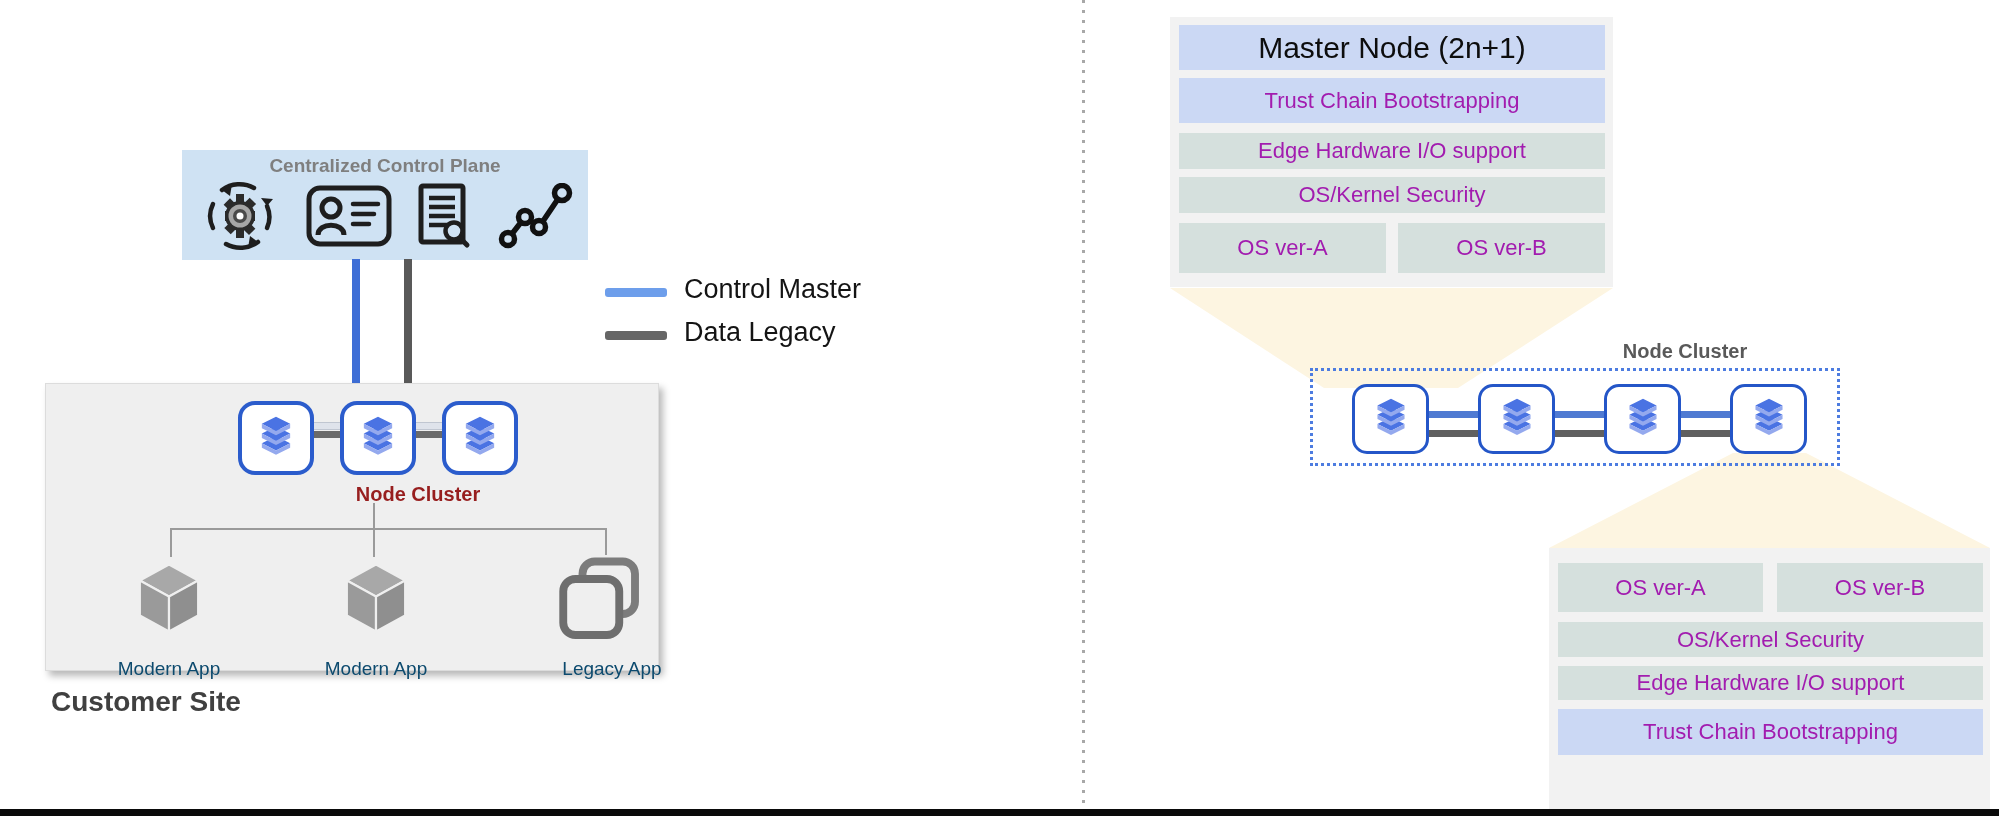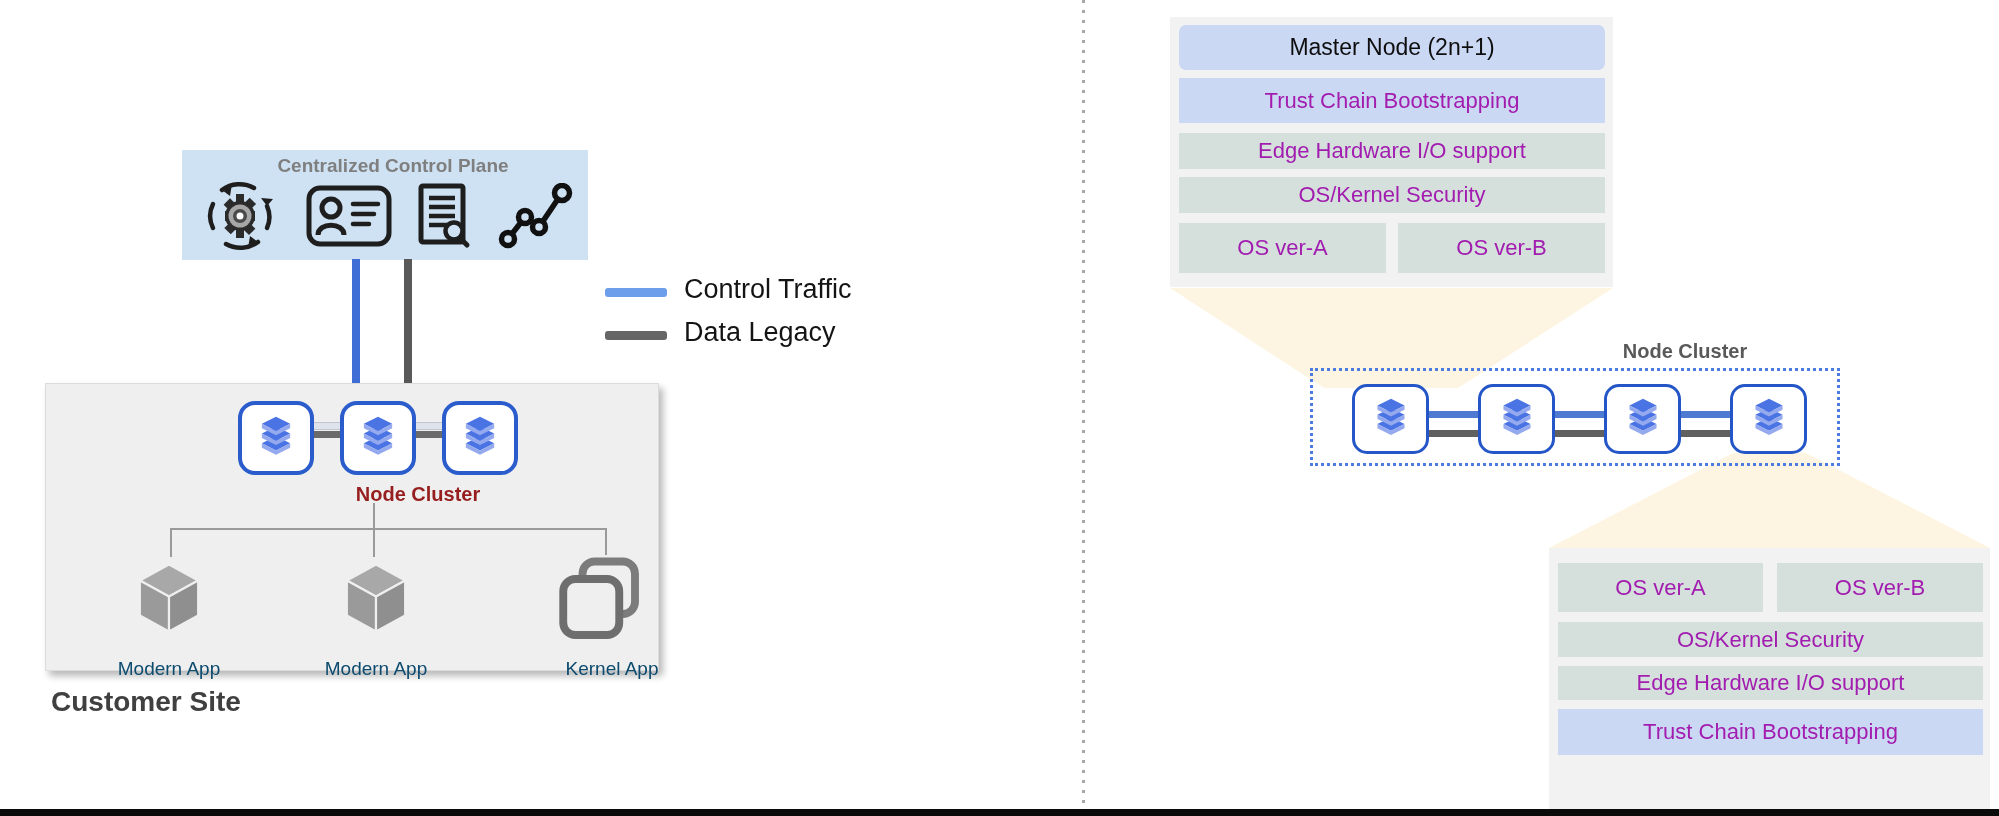--- a/index.html
+++ b/index.html
@@ -2,21 +2,21 @@
 <html><head>
 <meta charset="utf-8">
 <style>
   html,body{margin:0;padding:0;background:#fff;}
   .canvas{position:relative;width:1999px;height:816px;background:#ffffff;overflow:hidden;
           font-family:"Liberation Sans","DejaVu Sans",sans-serif;}
   .abs{position:absolute;}
 
   
   .cp-box{left:182px;top:150px;width:406px;height:110px;background:#cfe2f3;}
-  .cp-title{left:182px;top:155px;width:406px;text-align:center;font-size:19px;font-weight:bold;color:#7f7f7f;padding-left:8px;}
+  .cp-title{left:182px;top:155px;width:406px;text-align:center;font-size:19px;font-weight:bold;color:#7f7f7f;}
   .cp-icons{left:192px;top:178px;width:390px;height:76px;display:flex;align-items:center;justify-content:space-between;padding:0 8px;box-sizing:border-box;}
 
   
   .vline-blue{left:352px;top:259px;width:8px;height:126px;background:#3e6ed6;}
   .vline-gray{left:404px;top:259px;width:8px;height:126px;background:#595959;}
 
   
   .legend-swatch{width:62px;height:9px;border-radius:3px;}
   .legend-label{font-size:27px;color:#141414;}
 
@@ -35,21 +35,21 @@
   
   .separator{left:1082px;top:0;width:3px;height:816px;
              background-image:repeating-linear-gradient(to bottom,#a8a8a8 0 3px,transparent 3px 10px);}
 
   
   .stack-card{background:#f2f2f2;}
   .stack-row{position:absolute;display:flex;align-items:center;justify-content:center;
              font-size:22px;color:#a21caf;}
   .row-blue{background:#cbd8f4;}
   .row-green{background:#d5e0dd;}
-  .row-title{color:#0d0d0d;font-size:23px;border-radius:7px;}
+  .row-title{color:#0d0d0d;font-size:30px;}
 
   
   .r-cluster-box{left:1310px;top:368px;width:530px;height:98px;border:3px dotted #4d7ce0;box-sizing:border-box;z-index:1;}
   .r-cluster-label{font-size:20px;font-weight:bold;color:#595959;}
   .r-node{width:77px;height:70px;background:#fff;border:3px solid #2456c8;border-radius:15px;
           box-sizing:border-box;display:flex;align-items:center;justify-content:center;z-index:2;}
   .rlink-blue{height:7px;background:#4f7ad2;z-index:1;}
   .rlink-gray{height:7px;background:#606060;z-index:1;}
 
   .beams{left:0;top:0;z-index:0;}
@@ -122,21 +122,21 @@
       <circle cx="27" cy="34" r="6.5" fill="#cfe2f3" stroke="#111111" stroke-width="5.5"></circle>
       <circle cx="41" cy="44" r="6.5" fill="#cfe2f3" stroke="#111111" stroke-width="5.5"></circle>
       <circle cx="64" cy="10" r="7.5" fill="#cfe2f3" stroke="#111111" stroke-width="5.5"></circle>
     </svg>
   </div>
 
   <div class="abs vline-blue"></div>
   <div class="abs vline-gray"></div>
 
   <div class="abs legend-swatch" style="left:605px;top:288px;background:#6d9eeb;"></div>
-  <div class="abs legend-label" style="left:684px;top:274px;">Control Traffic</div>
+  <div class="abs legend-label" style="left:684px;top:274px;">Control Master</div>
   <div class="abs legend-swatch" style="left:605px;top:331px;background:#666666;"></div>
   <div class="abs legend-label" style="left:684px;top:317px;">Data Legacy</div>
 
   <div class="abs site-box"></div>
 
   <div class="abs link-light" style="left:308px;top:422px;width:38px;"></div>
   <div class="abs link-dark" style="left:308px;top:431px;width:38px;"></div>
   <div class="abs link-light" style="left:410px;top:422px;width:38px;"></div>
   <div class="abs link-dark" style="left:410px;top:431px;width:38px;"></div>
 
@@ -207,21 +207,21 @@
     <path d="M4 14 L24 25 L24 49 L4 38 Z" fill="#9a9a9a" stroke="#efefef" stroke-width="1.5"></path>
     <path d="M44 14 L24 25 L24 49 L44 38 Z" fill="#8f8f8f" stroke="#efefef" stroke-width="1.5"></path>
   </svg>
   <svg class="abs" style="left:558px;top:556px;" width="84" height="88" viewBox="0 0 48 50">
     <rect x="14" y="3" width="30" height="30" rx="7" fill="none" stroke="#7c7c7c" stroke-width="4.5"></rect>
     <rect x="3" y="13" width="32" height="32" rx="7" fill="#efefef" stroke="#6e6e6e" stroke-width="4.5"></rect>
   </svg>
 
   <div class="abs app-label" style="left:84px;top:658px;">Modern App</div>
   <div class="abs app-label" style="left:291px;top:658px;">Modern App</div>
-  <div class="abs app-label" style="left:527px;top:658px;">Kernel App</div>
+  <div class="abs app-label" style="left:527px;top:658px;">Legacy App</div>
 
   <div class="abs site-label" style="left:51px;top:686px;">Customer Site</div>
 
   <div class="abs stack-card" style="left:1170px;top:17px;width:443px;height:270px;"></div>
   <div class="stack-row row-blue row-title" style="left:1179px;top:25px;width:426px;height:45px;">Master Node (2n+1)</div>
   <div class="stack-row row-blue" style="left:1179px;top:78px;width:426px;height:45px;">Trust Chain Bootstrapping</div>
   <div class="stack-row row-green" style="left:1179px;top:133px;width:426px;height:36px;">Edge Hardware I/O support</div>
   <div class="stack-row row-green" style="left:1179px;top:177px;width:426px;height:36px;">OS/Kernel Security</div>
   <div class="stack-row row-green" style="left:1179px;top:223px;width:207px;height:50px;">OS ver-A</div>
   <div class="stack-row row-green" style="left:1398px;top:223px;width:207px;height:50px;">OS ver-B</div>

